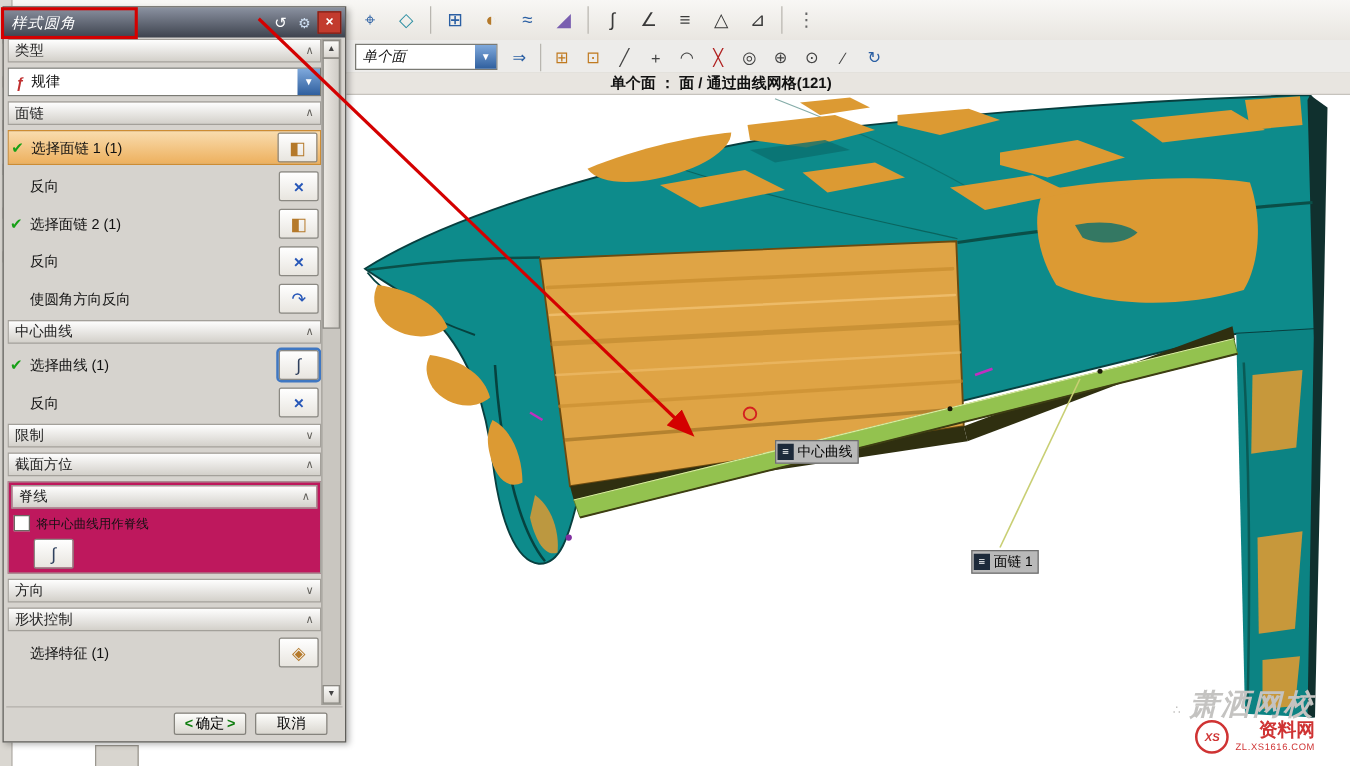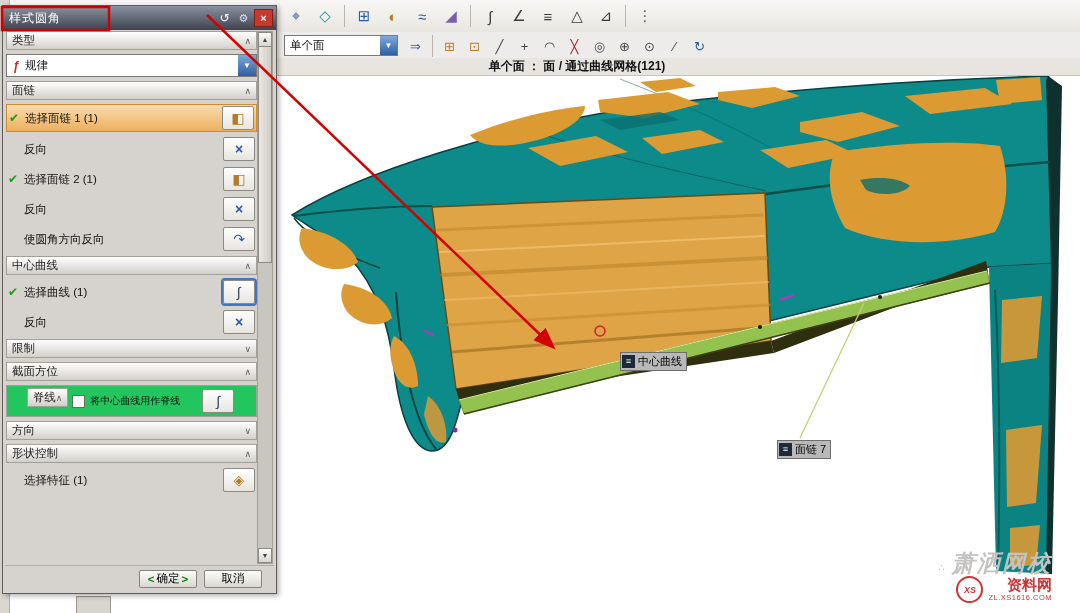--- a/index.html
+++ b/index.html
@@ -11,21 +11,21 @@
     background:linear-gradient(#f8f7f5,#e9e6e1);border-bottom:1px solid #cfccc6;}
   .tb1-icons{position:absolute;left:283px;top:3px;display:flex;align-items:center;gap:3px;}
   .tb-icon{width:24px;height:24px;display:flex;align-items:center;justify-content:center;
     font-size:15px;border:1px solid transparent;border-radius:2px;cursor:default;}
   .tb-sep{width:1px;height:22px;background:#b9b6b0;margin:0 3px;}
   .tb2{position:absolute;left:0;top:32px;width:100%;height:26px;z-index:2;
     background:#edecea;border-bottom:1px solid #cfccc6;}
   .tb2-icons{position:absolute;left:404px;top:3px;display:flex;align-items:center;gap:2px;}
   .tb2 .tb-icon{width:21px;height:20px;font-size:13px;}
   .combo2{position:absolute;left:284px;top:3px;width:112px;height:19px;background:#fff;
-    border:1px solid #7a7a74;display:flex;align-items:center;}
+    border:1px solid #7a7a74;display:flex;align-items:center;font-style:italic;}
   .combo2 .val{flex:1;font-size:11.5px;padding-left:5px;}
   .combo2 .drop{width:17px;height:100%;display:flex;align-items:center;justify-content:center;
     background:linear-gradient(#7fa9dc,#2f5f9e);color:#fff;font-size:8px;}
   .status{position:absolute;left:277px;top:58px;right:0;height:17px;z-index:2;
     background:#e8e5e0;border-bottom:1px solid #c6c3bd;}
   .status-inner{width:600px;text-align:center;font-weight:bold;font-size:12px;line-height:17px;color:#111;}
 
   
   .left-strip{position:absolute;left:0;top:0;width:9px;height:613px;z-index:3;
     background:#dad7d1;border-right:1px solid #b5b2ac;}
@@ -36,21 +36,21 @@
   
   .vp{position:absolute;inset:0;z-index:1;}
   .vlabel{position:absolute;z-index:4;display:flex;align-items:center;gap:3px;height:17px;
     background:#b9b9b9;border:1px solid #6e6e6e;font-size:11px;padding:0 4px 0 1px;color:#000;}
   .vic{width:13px;height:13px;background:#1d2a3a;color:#fff;font-size:9px;line-height:13px;text-align:center;}
 
   
   .dialog{position:absolute;left:2px;top:5px;width:273px;height:587px;z-index:6;
     background:#d6d3ce;border:1px solid #5f5e5a;box-shadow:2px 2px 5px rgba(0,0,0,.3);}
   .dlg-title{height:24px;display:flex;align-items:center;gap:2px;padding:0 3px 0 6px;
-    background:linear-gradient(#8a91a0,#3e434e);}
+    background:linear-gradient(#8a91a0,#3e434e);font-style:italic;}
   .dlg-title-text{flex:1;color:#fff;font-size:12px;letter-spacing:1px;}
   .tbi{width:17px;height:16px;display:flex;align-items:center;justify-content:center;
     color:#fff;font-size:12px;}
   .tbi.gear{color:#cfe0f3;font-size:11px;}
   .tbi.close{background:#c23b2e;border:1px solid #7e1f16;font-weight:bold;font-size:11px;}
   .dlg-body{position:absolute;left:3px;right:19px;top:25px;bottom:29px;display:flex;
     flex-direction:column;gap:4px;overflow:hidden;}
   .sec-h{height:17px;min-height:17px;display:flex;align-items:center;
     background:linear-gradient(#fefefe,#d3d0ca);border:1px solid #a3a09a;
     padding:0 5px;font-size:11.5px;color:#222;}
@@ -68,22 +68,22 @@
   .ind{width:13px;}
   .lbl{flex:1;}
   .icon-btn{width:30px;height:22px;min-width:30px;display:flex;align-items:center;justify-content:center;
     background:linear-gradient(#ffffff,#e8e5df);border:1px solid #8b8983;border-radius:2px;font-size:14px;}
   .icon-btn.face{color:#b5792a;}
   .icon-btn.rev{color:#2757b8;font-weight:bold;}
   .icon-btn.curve{color:#30415e;font-style:italic;}
   .icon-btn.blend{color:#2757b8;}
   .icon-btn.feat{color:#b5792a;}
   .icon-btn.active{outline:2px solid #3f77c2;}
-  .spine-box{border:1px solid #a3a09a;background:#22c55e;padding:2px;display:flex;
-    flex-direction:row;gap:2px;justify-content:center;}
+  .spine-box{border:1px solid #a3a09a;background:#be185d;padding:2px;display:flex;
+    flex-direction:column;gap:2px;}
   .cbx-row{display:flex;align-items:center;gap:5px;font-size:10px;padding:1px 2px;min-height:17px;}
   .cbx{width:11px;height:11px;background:#fff;border:1px solid #6c6a64;}
   .dlg-footer{position:absolute;left:2px;right:2px;bottom:2px;height:25px;
     border-top:1px solid #b3b0aa;display:flex;align-items:center;justify-content:flex-end;
     gap:7px;padding-right:12px;background:#d6d3ce;}
   .btn{height:18px;min-width:58px;font-size:11.5px;display:flex;align-items:center;justify-content:center;
     gap:2px;background:linear-gradient(#fdfdfb,#dad7d0);border:1px solid #85837d;border-radius:2px;
     font-family:inherit;padding:0 6px;}
   .okb{color:#0f7d0f;font-weight:bold;}
   .scroll{position:absolute;right:3px;top:25px;bottom:29px;width:14px;background:#c9c6c0;
@@ -237,21 +237,21 @@
       <i></i>
   </div>
   <div class="frag"></div>
 
   <div class="vlabel" style="left:620px;top:352px;">
     <span class="vic">≡</span>
     <span>中心曲线</span>
   </div>
   <div class="vlabel" style="left:777px;top:440px;">
     <span class="vic">≡</span>
-    <span>面链 7</span>
+    <span>面链 1</span>
   </div>
 
   <div class="dialog">
     <div class="dlg-title">
       <span class="dlg-title-text">样式圆角</span>
       <span class="tbi">↺</span>
       <span class="tbi gear">⚙</span>
       <span class="tbi close">×</span>
     </div>
 

